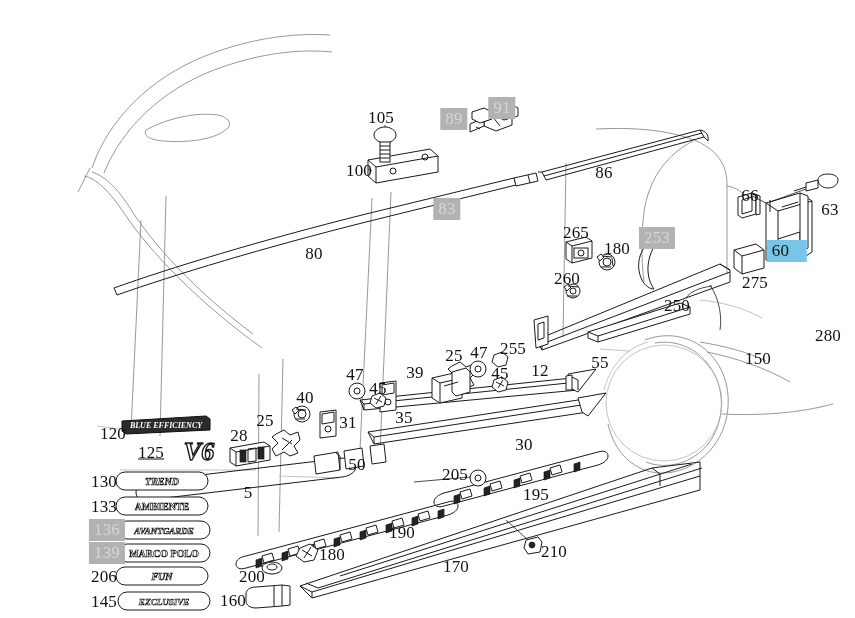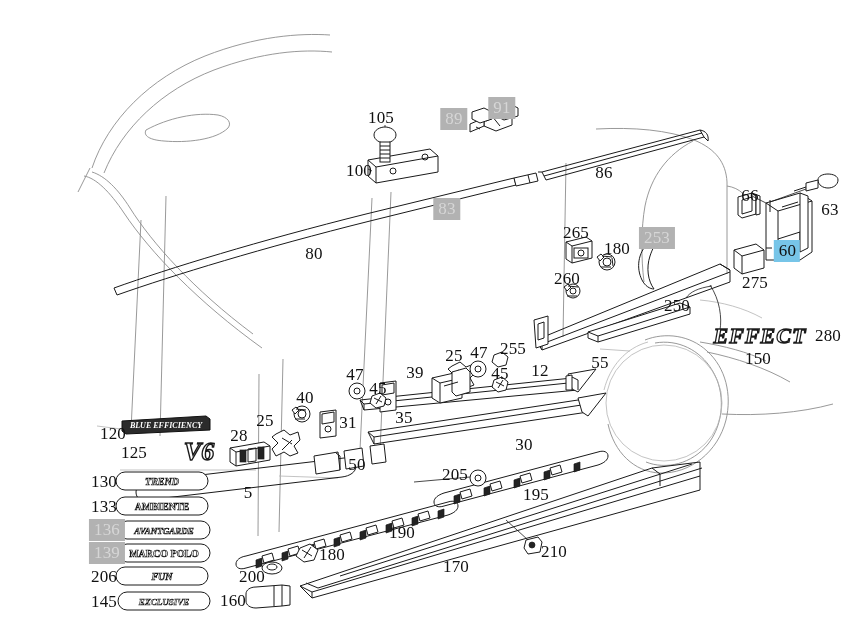--- a/index.html
+++ b/index.html
@@ -3,21 +3,21 @@
 <meta charset="utf-8">
 <title>Parts Diagram</title>
 <style>
   html,body{margin:0;padding:0;background:#ffffff;}
   body{font-family:"Liberation Serif",serif;}
   #stage{position:relative;width:855px;height:618px;background:#fff;overflow:hidden;}
   #art{position:absolute;left:0;top:0;width:855px;height:618px;}
   .lbl{position:absolute;font-family:"Liberation Serif",serif;font-size:17px;color:#111;
        line-height:1;white-space:nowrap;transform:translate(-50%,-50%);letter-spacing:.2px;}
   .lbl.hi-gray{background:#b2b2b2;color:#d6d6d6;padding:2px 5px 3px 5px;}
-  .lbl.hi-blue{background:#77c5e8;color:#111;padding:2px 4px 3px 5px;}
+  .lbl.hi-blue{background:#77c5e8;color:#111;padding:2px 18px 3px 5px;}
   .badge{position:absolute;transform:translate(-50%,-50%);}
   .badge svg{display:block;}
 </style>
 </head>
 <body>
 
 <div id="stage">
 
   <svg id="art" viewBox="0 0 855 618">
     <defs>
@@ -349,25 +349,20 @@
     </svg>
   </div>
 
   <div class="badge" style="left:164px; top:601px;">
     <svg width="96" height="22" viewBox="0 0 96 22">
       <rect x="2" y="2" width="92" height="18" rx="9" ry="9" fill="#fff" stroke="#1a1a1a" stroke-width="1"></rect>
       <text x="48" y="15" font-family="Liberation Serif, serif" font-size="9" font-weight="bold" font-style="italic" fill="#fff" stroke="#1a1a1a" stroke-width=".6" text-anchor="middle">EXCLUSIVE</text>
     </svg>
   </div>
 
-  <div class="badge" style="left:760px; top:336px;">
-    <svg width="130" height="28" viewBox="0 0 130 28">
-      <text x="65" y="21" font-family="Liberation Serif, serif" font-size="22" font-weight="bold" font-style="italic" letter-spacing="1" fill="#ffffff" stroke="#1a1a1a" stroke-width="1.3" text-anchor="middle">EFFECT</text>
-    </svg>
-  </div>
 
   <div class="lbl" style="left:381px; top:117px;">105</div>
   <div class="lbl hi-gray" style="left:454px; top:119px;">89</div>
   <div class="lbl hi-gray" style="left:502px; top:108px;">91</div>
   <div class="lbl" style="left:359px; top:170px;">100</div>
   <div class="lbl" style="left:604px; top:172px;text-align:right;">86</div>
   <div class="lbl hi-gray" style="left:447px; top:209px;">83</div>
   <div class="lbl" style="left:750px; top:195px;">66</div>
   <div class="lbl" style="left:830px; top:209px;">63</div>
   <div class="lbl" style="left:314px; top:253px;">80</div>
@@ -389,21 +384,21 @@
   <div class="lbl" style="left:378px; top:388px;">45</div>
   <div class="lbl" style="left:415px; top:372px;">39</div>
   <div class="lbl" style="left:500px; top:373px;">45</div>
   <div class="lbl" style="left:305px; top:397px;">40</div>
   <div class="lbl" style="left:404px; top:417px;">35</div>
   <div class="lbl" style="left:348px; top:422px;">31</div>
   <div class="lbl" style="left:265px; top:420px;">25</div>
   <div class="lbl" style="left:113px; top:433px;">120</div>
   <div class="lbl" style="left:239px; top:435px;">28</div>
   <div class="lbl" style="left:524px; top:444px;">30</div>
-  <div class="lbl" style="left:134px; top:452px;">125</div>
+  <div class="lbl" style="left:151px; top:452px;text-decoration:underline;">125</div>
   <div class="lbl" style="left:357px; top:464px;">50</div>
   <div class="lbl" style="left:455px; top:474px;">205</div>
   <div class="lbl" style="left:104px; top:481px;">130</div>
   <div class="lbl" style="left:248px; top:492px;">5</div>
   <div class="lbl" style="left:536px; top:494px;">195</div>
   <div class="lbl" style="left:104px; top:506px;">133</div>
   <div class="lbl" style="left:402px; top:532px;">190</div>
   <div class="lbl hi-gray" style="left:107px; top:530px;text-align:right;">136</div>
   <div class="lbl hi-gray" style="left:107px; top:553px;font-family:Liberation Serif, serif;">139</div>
   <div class="lbl" style="left:332px; top:554px;">180</div>

